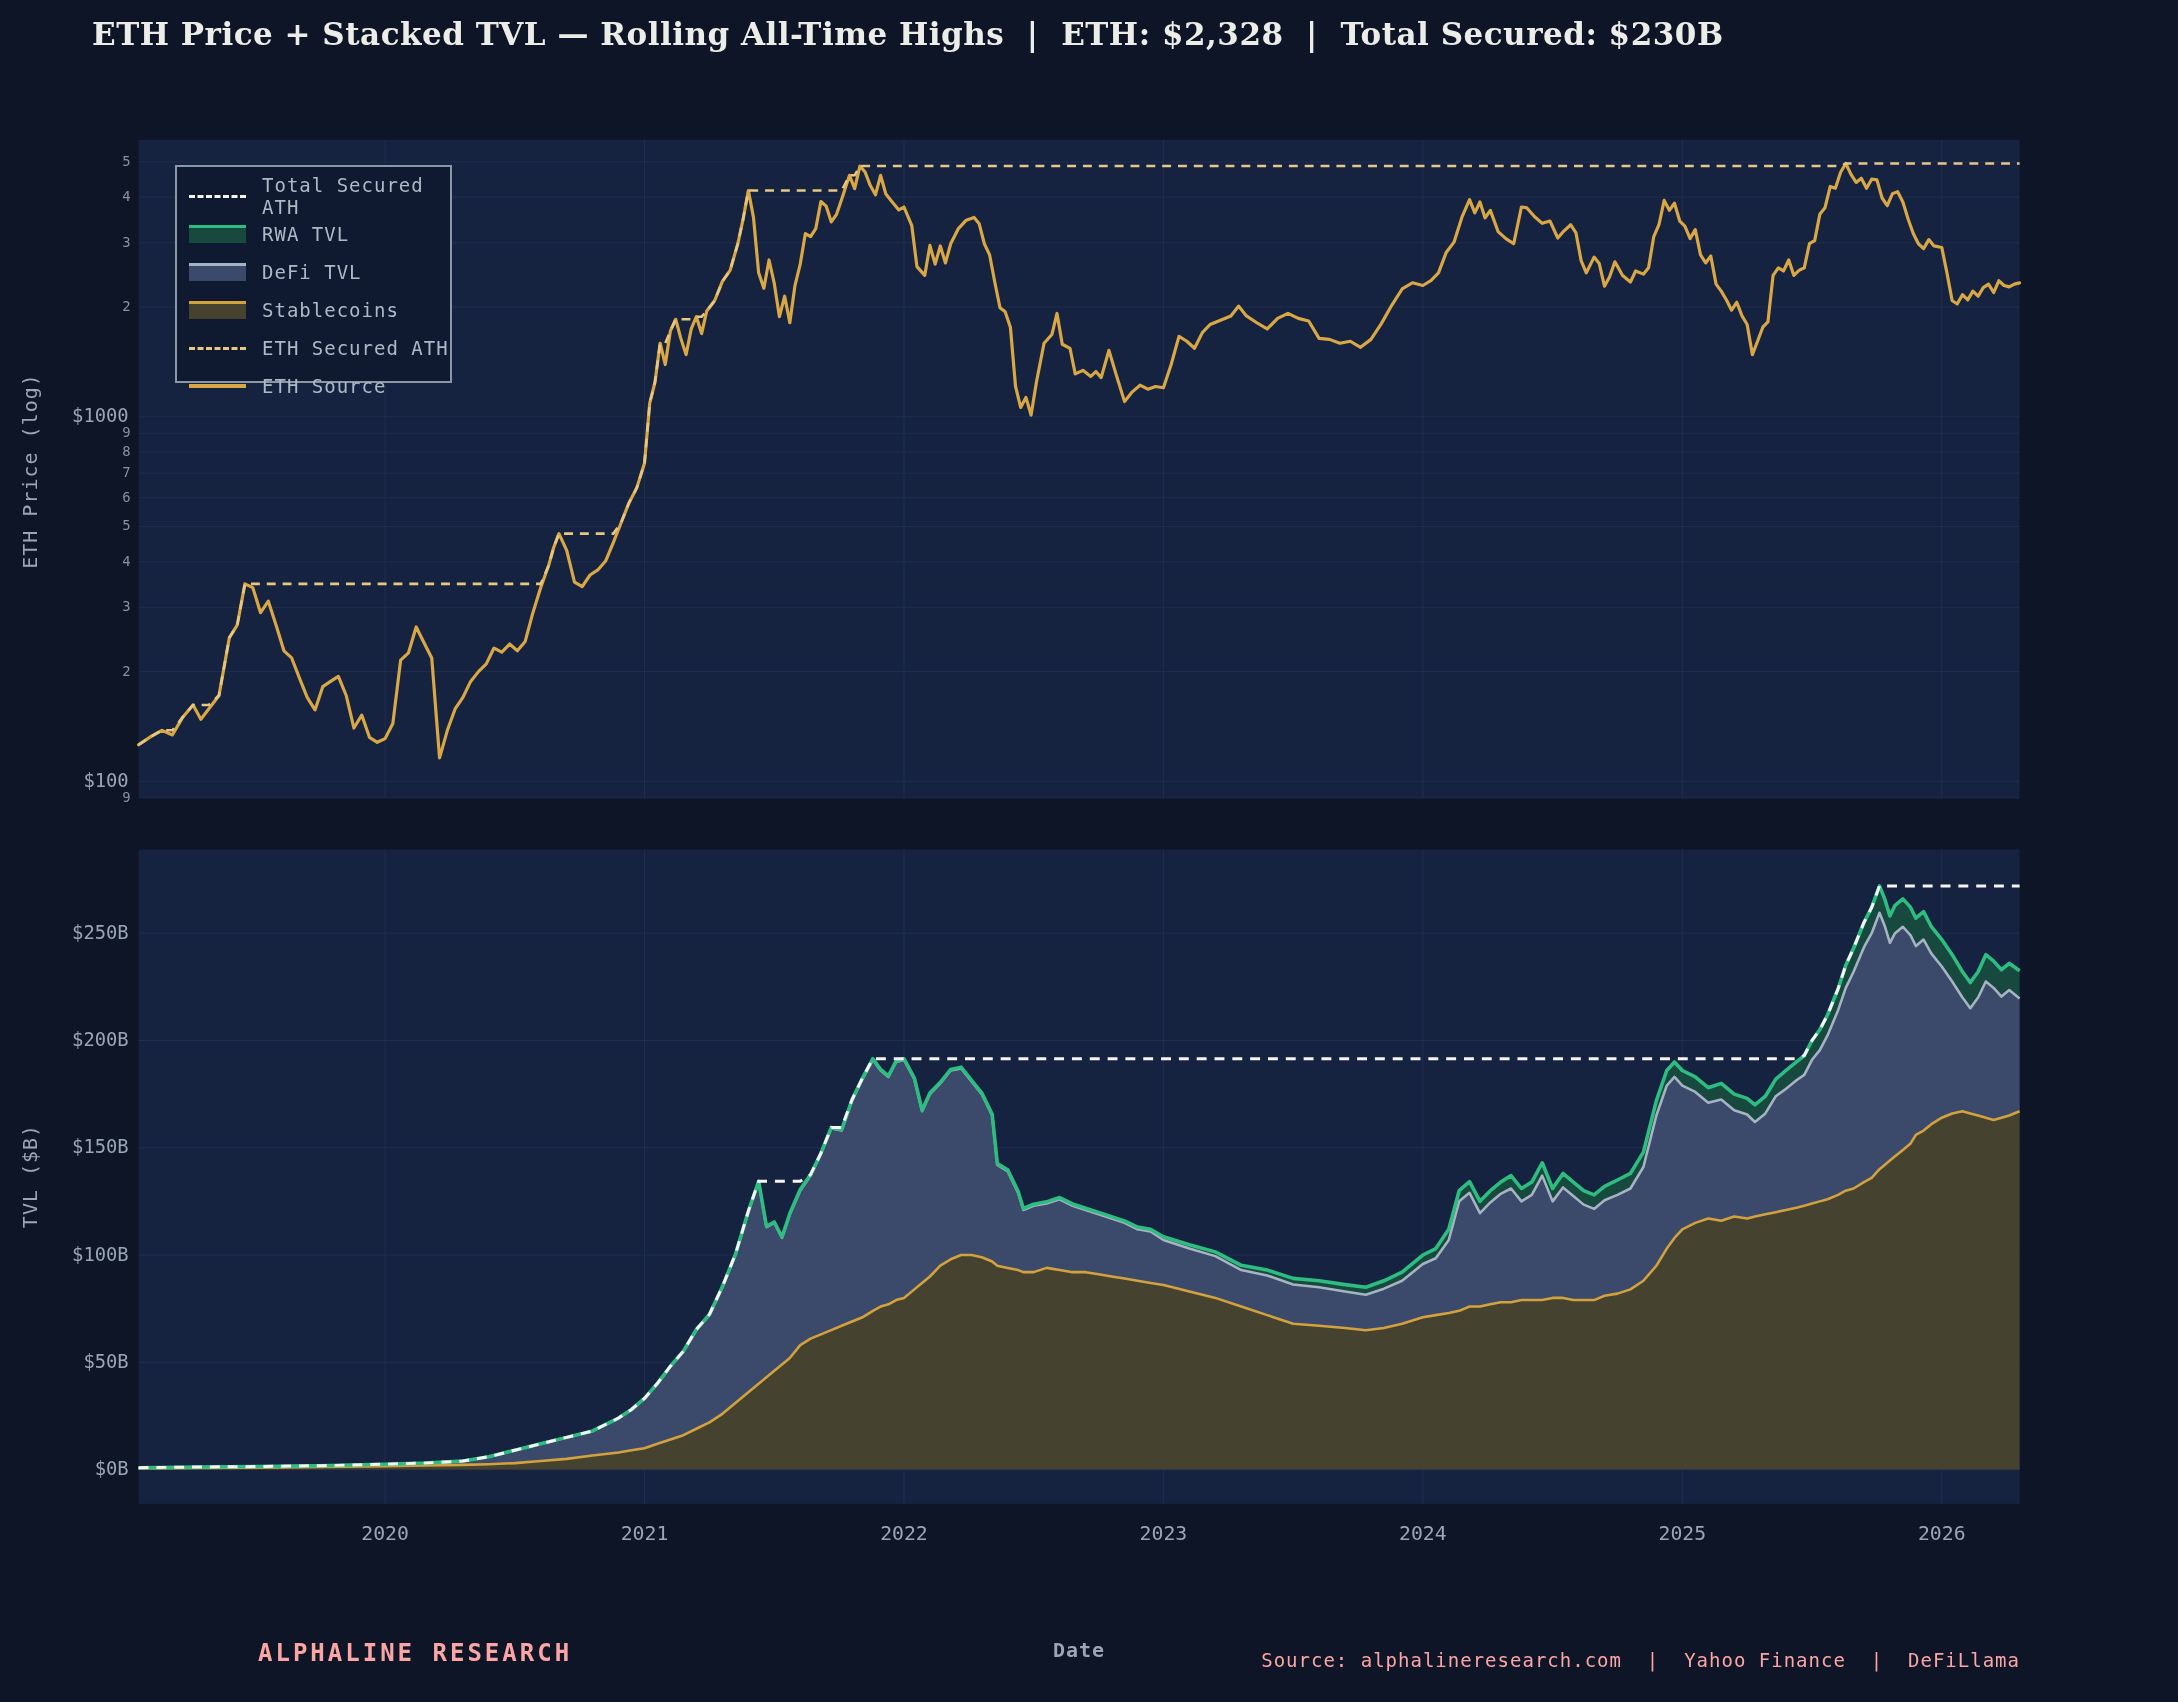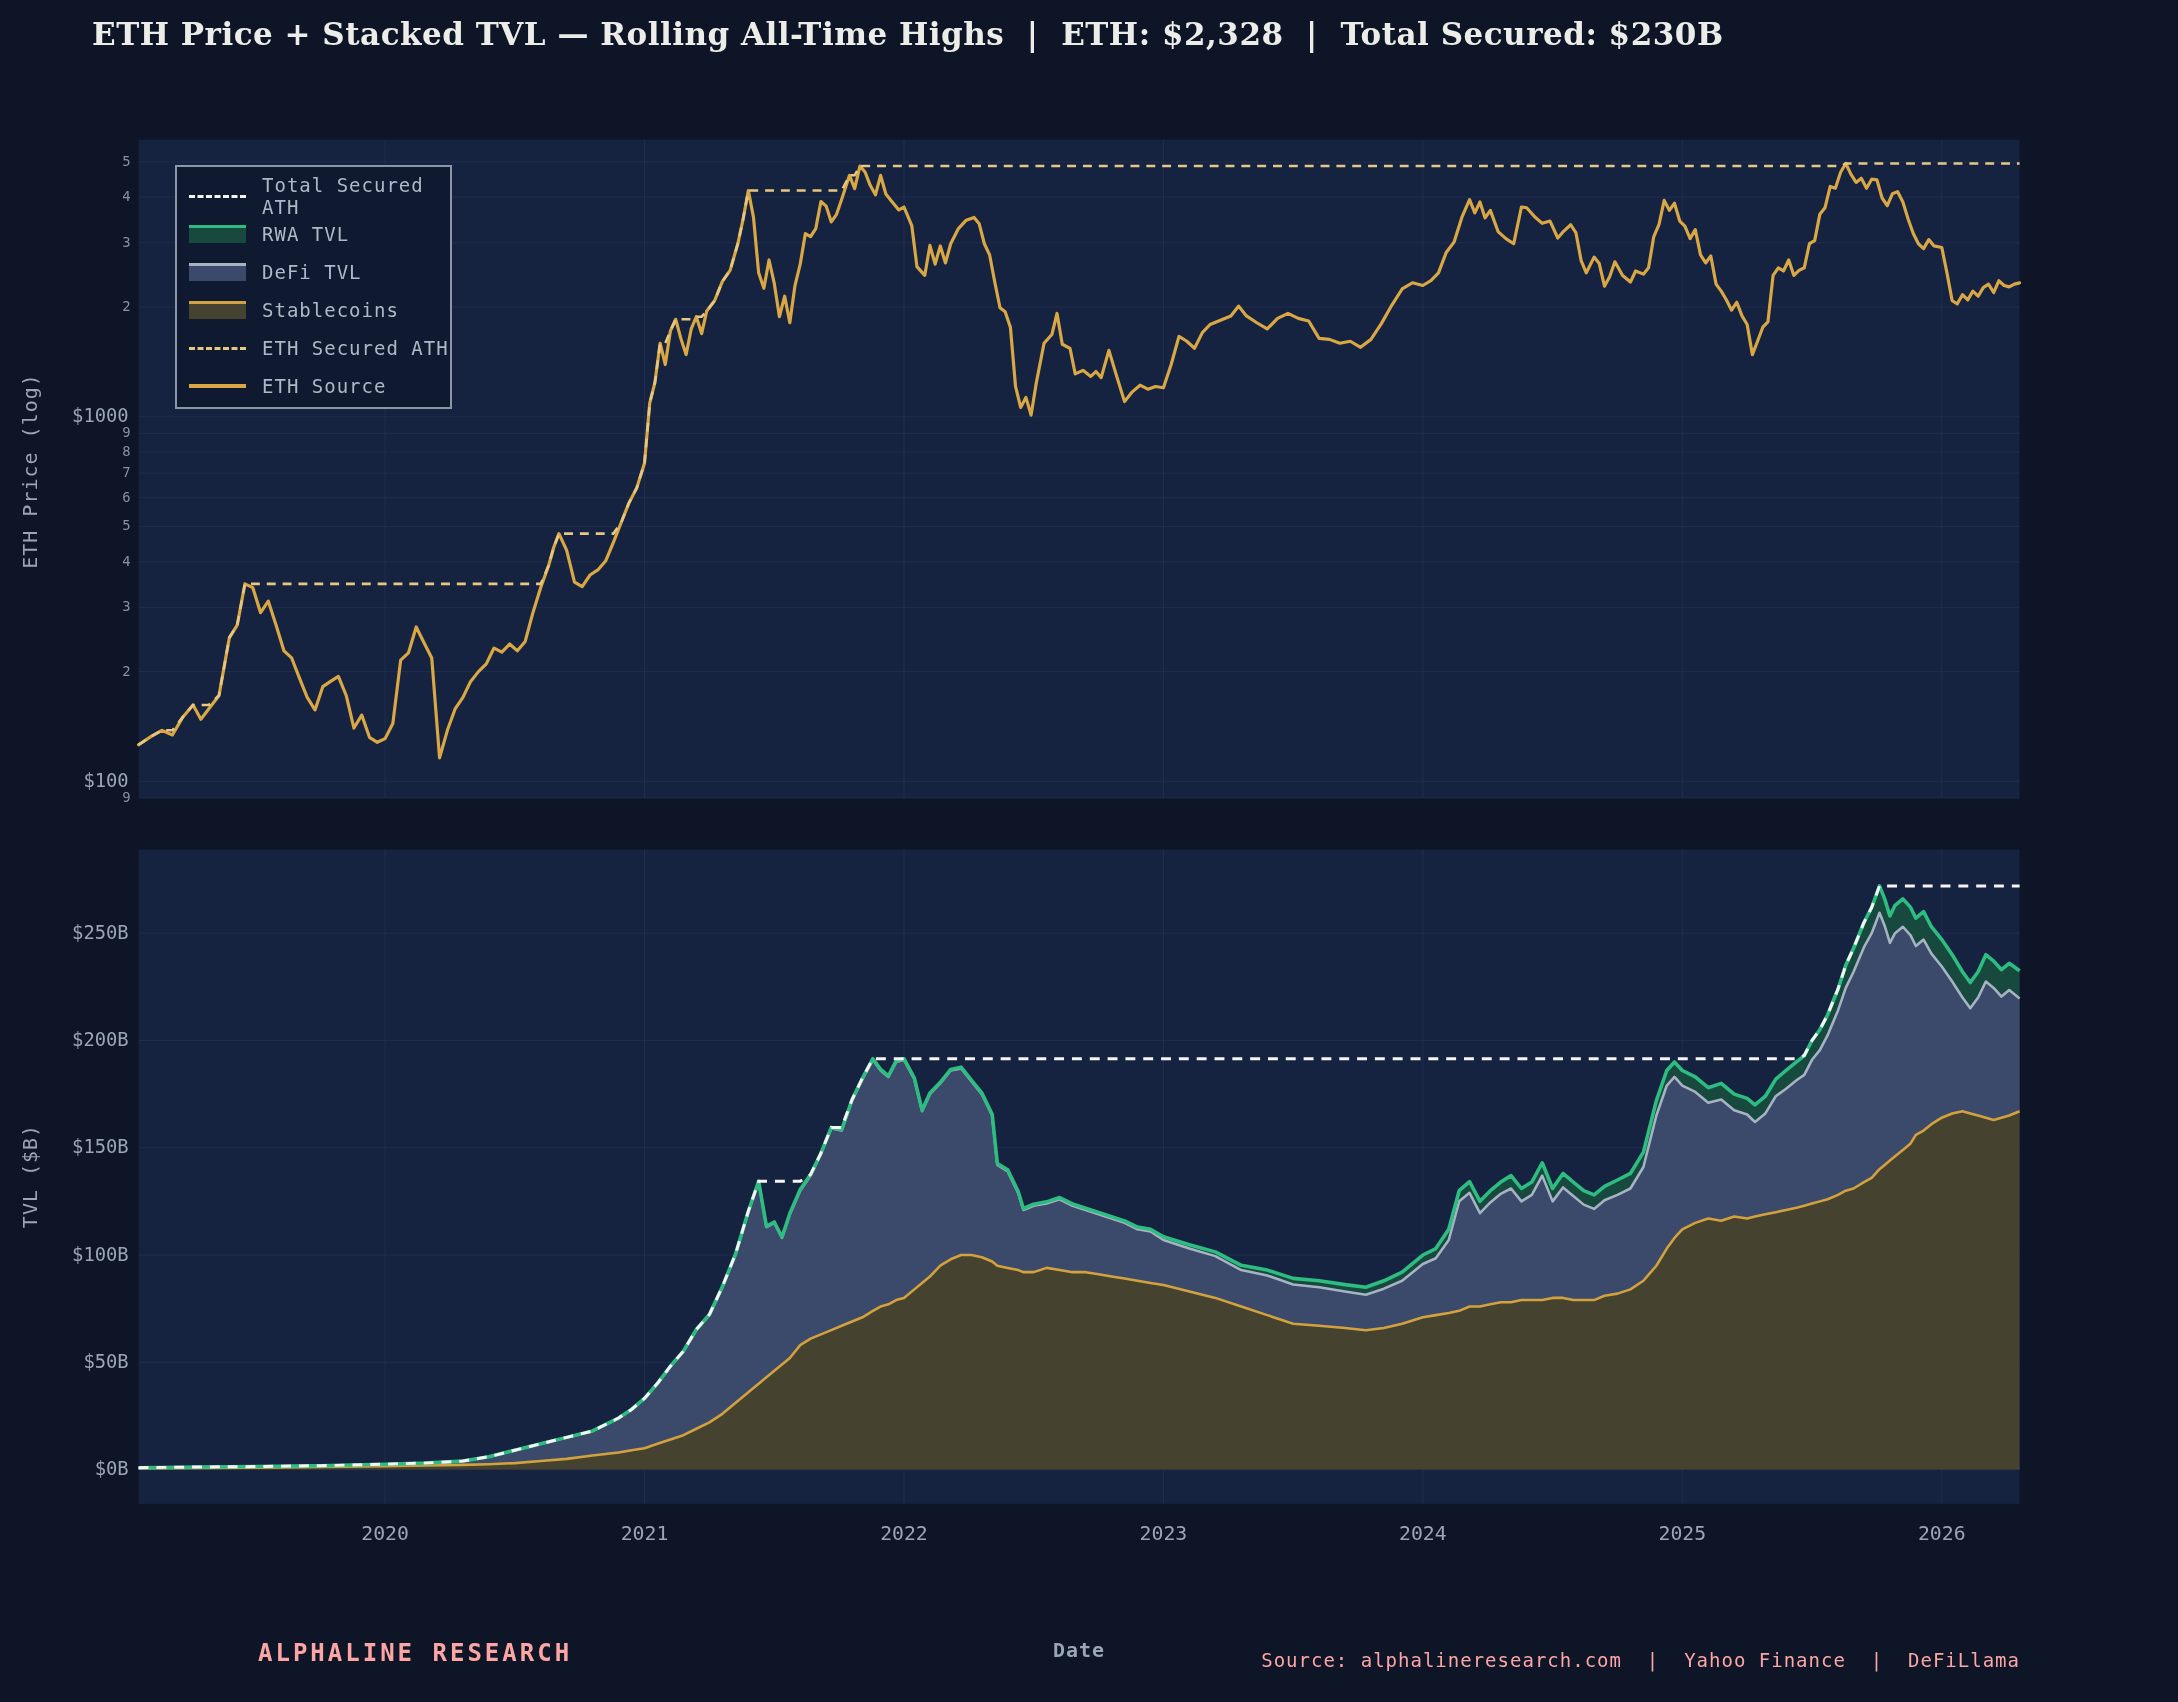--- a/index.html
+++ b/index.html
@@ -12,21 +12,21 @@
     font-weight:bold;font-size:31px;color:#ecece8;letter-spacing:0.5px;margin-left:48px;
   }
   .axis-title{
     position:absolute;color:#9aa6b5;font-size:20px;letter-spacing:1px;
   }
   .rot{transform:translate(-50%,-50%) rotate(-90deg);}
   .ctr{transform:translate(-50%,0);}
   svg{position:absolute;left:0;top:0;}
   svg text{font-family:"DejaVu Sans Mono","Liberation Mono",monospace;}
   .legend{
-    position:absolute;left:175px;top:165px;width:277px;height:244px;
+    position:absolute;left:175px;top:165px;width:277px;height:218px;
     background:#0f1a31;border:2px solid #8b97a6;box-sizing:border-box;
     padding:10px 0 0 12px;
   }
   .legend-row{display:flex;align-items:center;height:38px;}
   .legend-swatch{width:57px;margin-right:16px;flex:0 0 57px;box-sizing:border-box;}
   .sw-dash-white{border-top:3px dashed #f5f5f5;height:0;}
   .sw-dash-gold{border-top:3px dashed #e6c784;height:0;}
   .sw-line-gold{border-top:4px solid #d9a845;height:0;}
   .sw-patch{height:18px;}
   .sw-rwa{background:#17493f;border-top:3px solid #2ebd81;}

